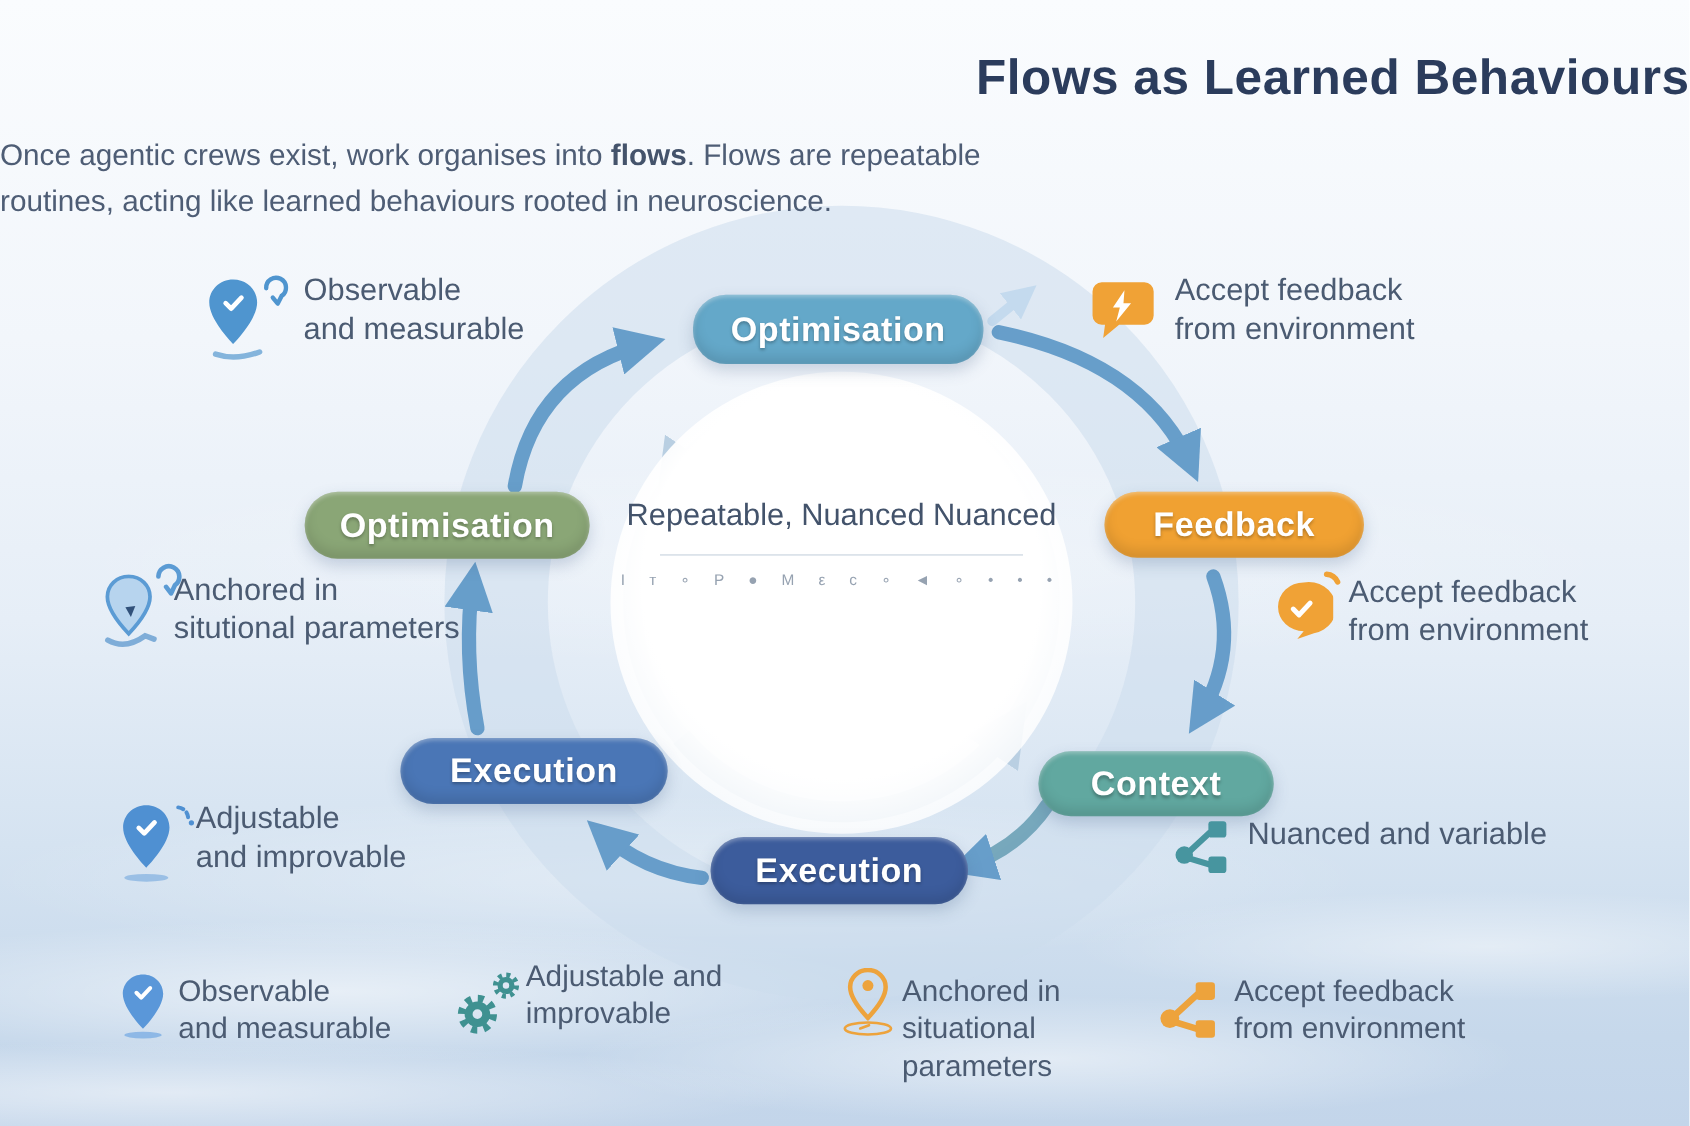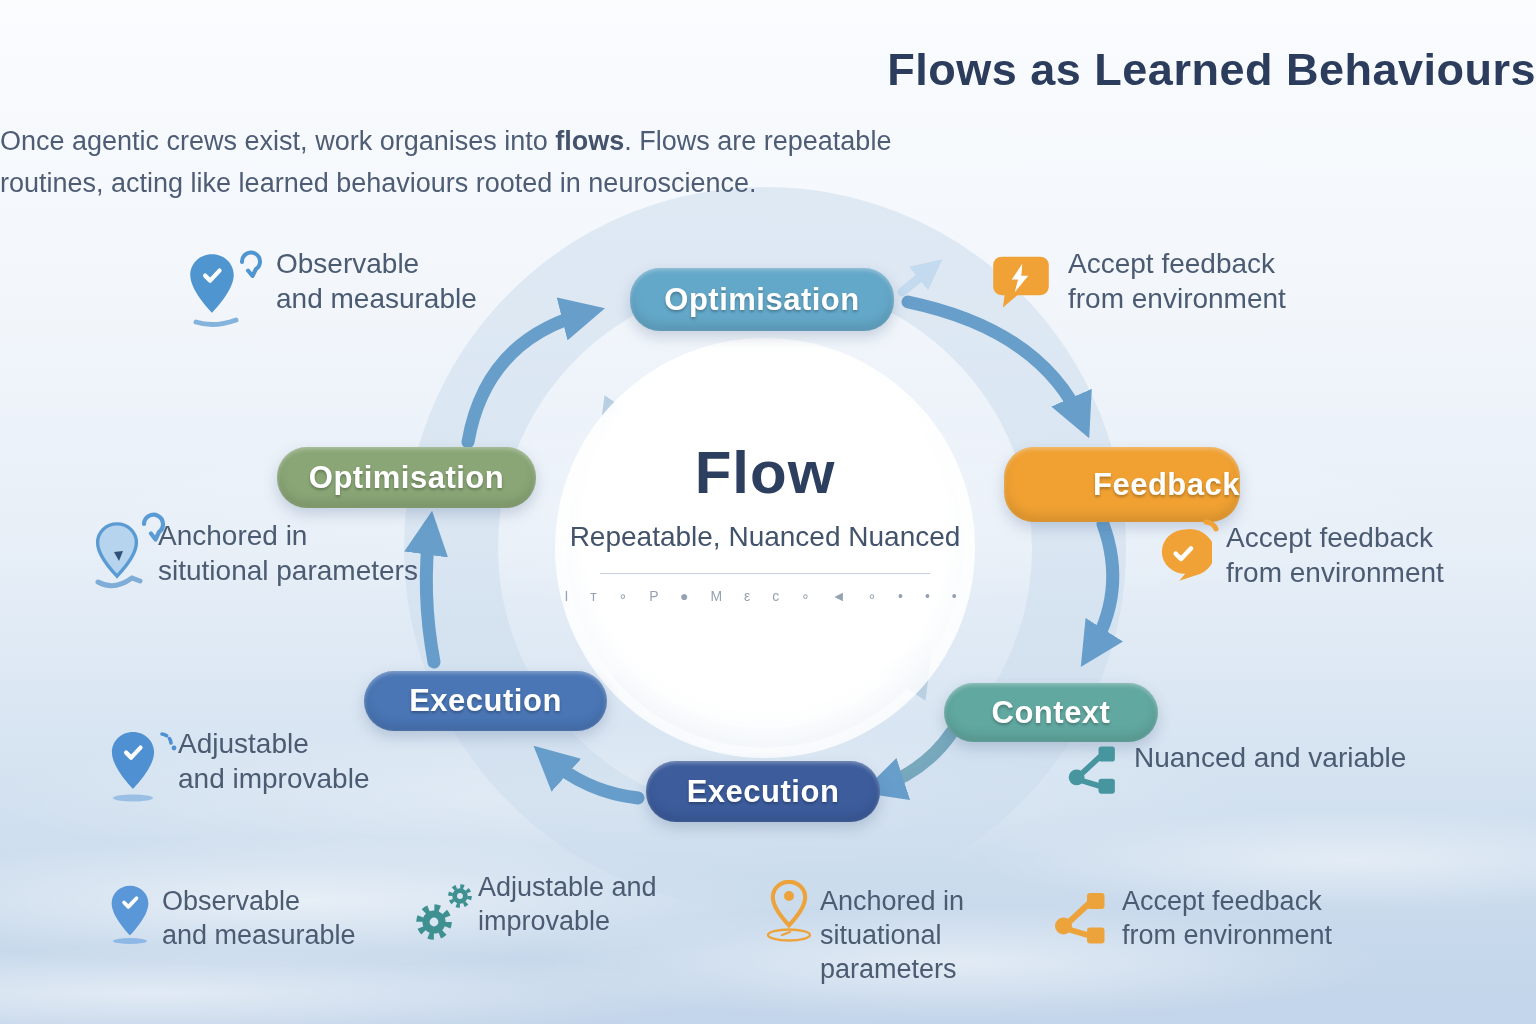--- a/index.html
+++ b/index.html
@@ -117,36 +117,35 @@
     <path d="M 1103 524 Q 1128 592 1089 654" fill="none" stroke="#5e98c7" stroke-width="13" stroke-linecap="round" opacity="0.92" marker-end="url(#mBlue)"></path>
     <path d="M 952 732 Q 925 772 876 788" fill="none" stroke="#6fa3b8" stroke-width="13" stroke-linecap="round" opacity="0.92" marker-end="url(#mBlue)"></path>
     <path d="M 638 798 Q 585 792 545 756" fill="none" stroke="#5e98c7" stroke-width="13" stroke-linecap="round" opacity="0.92" marker-end="url(#mBlue)"></path>
     <path d="M 434 662 Q 421 592 430 526" fill="none" stroke="#5e98c7" stroke-width="13" stroke-linecap="round" opacity="0.92" marker-end="url(#mBlue)"></path>
 
     <path d="M 902 292 L 934 266" fill="none" stroke="#c4daee" stroke-width="9" stroke-linecap="round" marker-end="url(#mPale)"></path>
   </svg>
 
   <div class="center-circle"></div>
   <div class="center-text">
-    <div class="flow-title">Flow</div>
     <div class="flow-sub">Repeatable, Nuanced Nuanced</div>
     <div class="flow-divider"></div>
     <div class="flow-glyphs">I т ∘ P ● M ε c ∘ ◄ ∘ • • •</div>
   </div>
 
   <div class="title">Flows as Learned Behaviours</div>
   <div class="subtitle">
     <span>Once agentic crews exist, work organises into </span><b>flows</b><span>. Flows are repeatable</span><br>
     <span>routines, acting like learned behaviours rooted in neuroscience.</span>
   </div>
 
   <div class="node" style="left: 630px; top: 268px; width: 264px; height: 63px; background: rgb(100, 168, 201);">
       <span>Optimisation</span>
     </div>
-  <div class="node" style="left: 1004px; top: 447px; width: 236px; height: 75px; background: rgb(240, 161, 50); justify-content: flex-end;">
+  <div class="node" style="left: 1004px; top: 447px; width: 236px; height: 60px; background: rgb(240, 161, 50);">
       <span>Feedback</span>
     </div>
   <div class="node" style="left: 277px; top: 447px; width: 259px; height: 61px; background: rgb(138, 166, 118);">
       <span>Optimisation</span>
     </div>
   <div class="node" style="left: 364px; top: 671px; width: 243px; height: 60px; background: rgb(74, 118, 182);">
       <span>Execution</span>
     </div>
   <div class="node" style="left: 646px; top: 761px; width: 234px; height: 61px; background: rgb(60, 92, 156);">
       <span>Execution</span>

